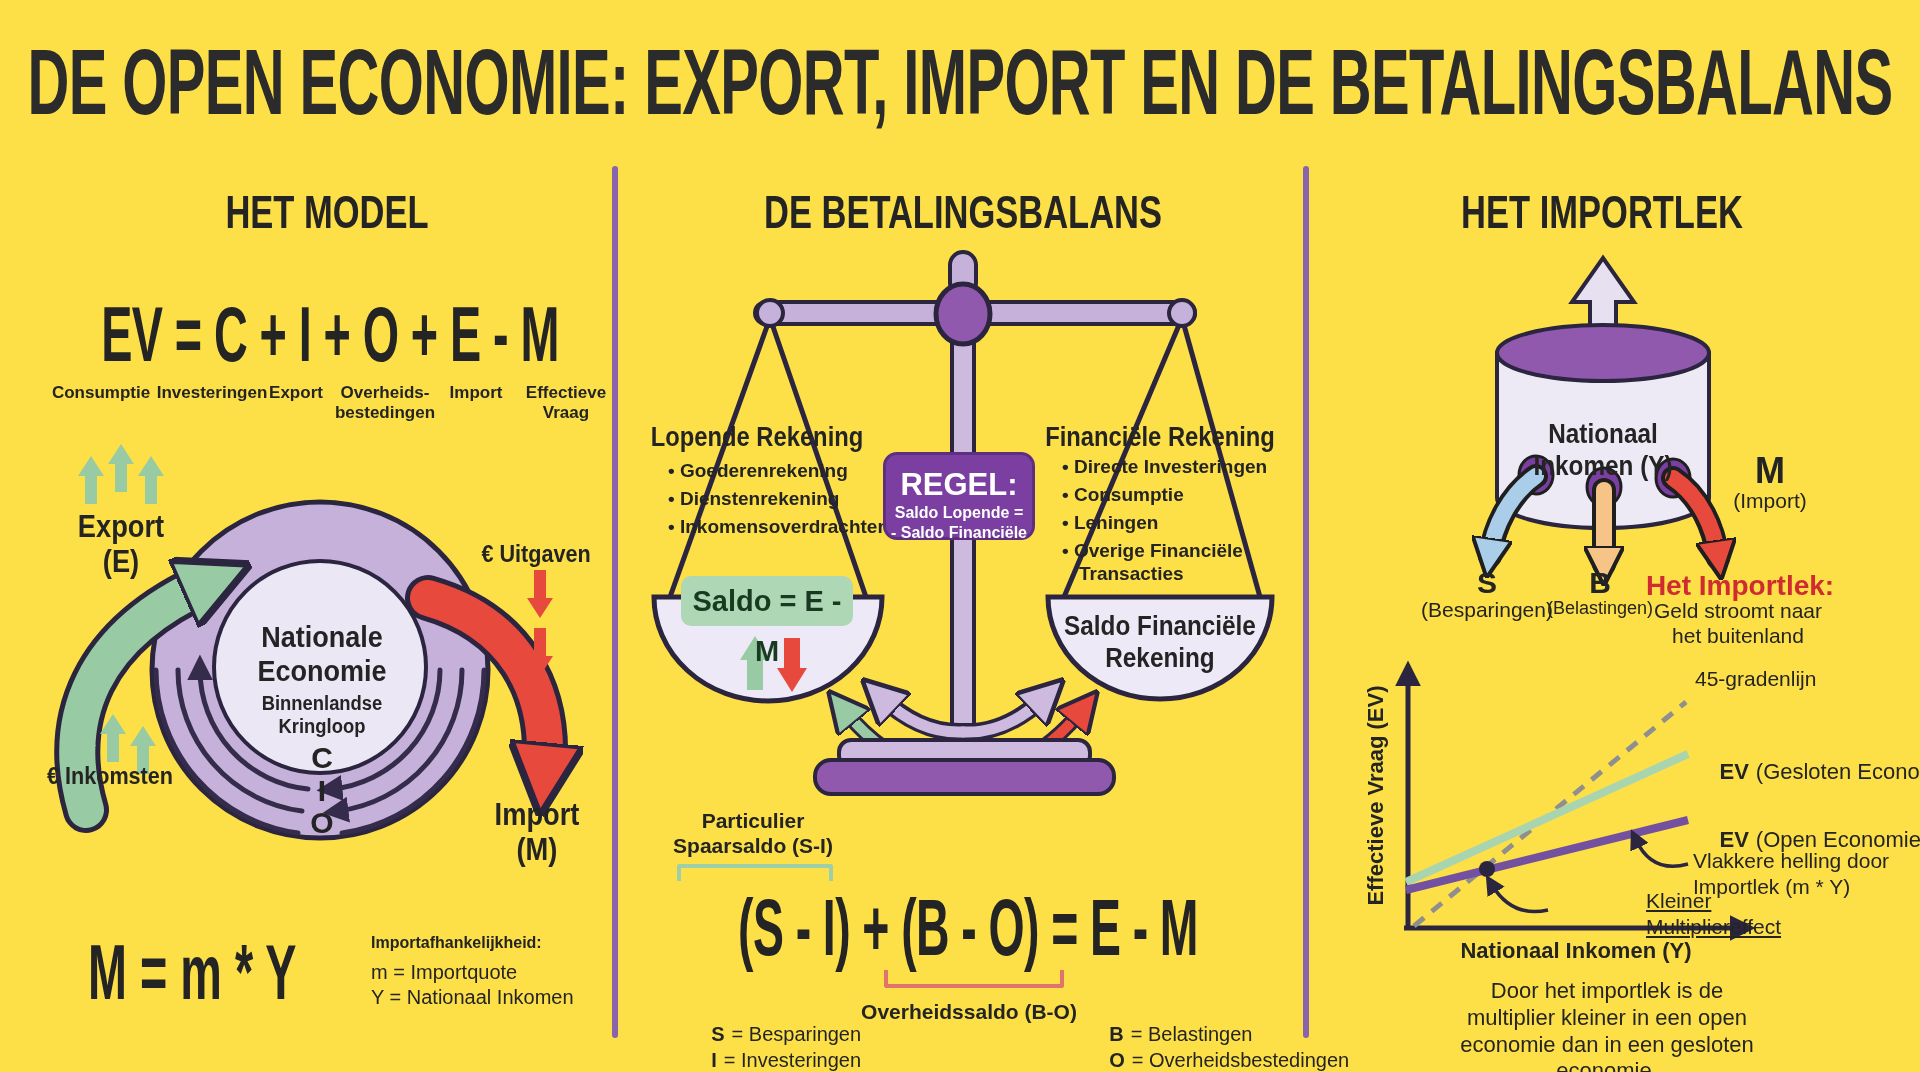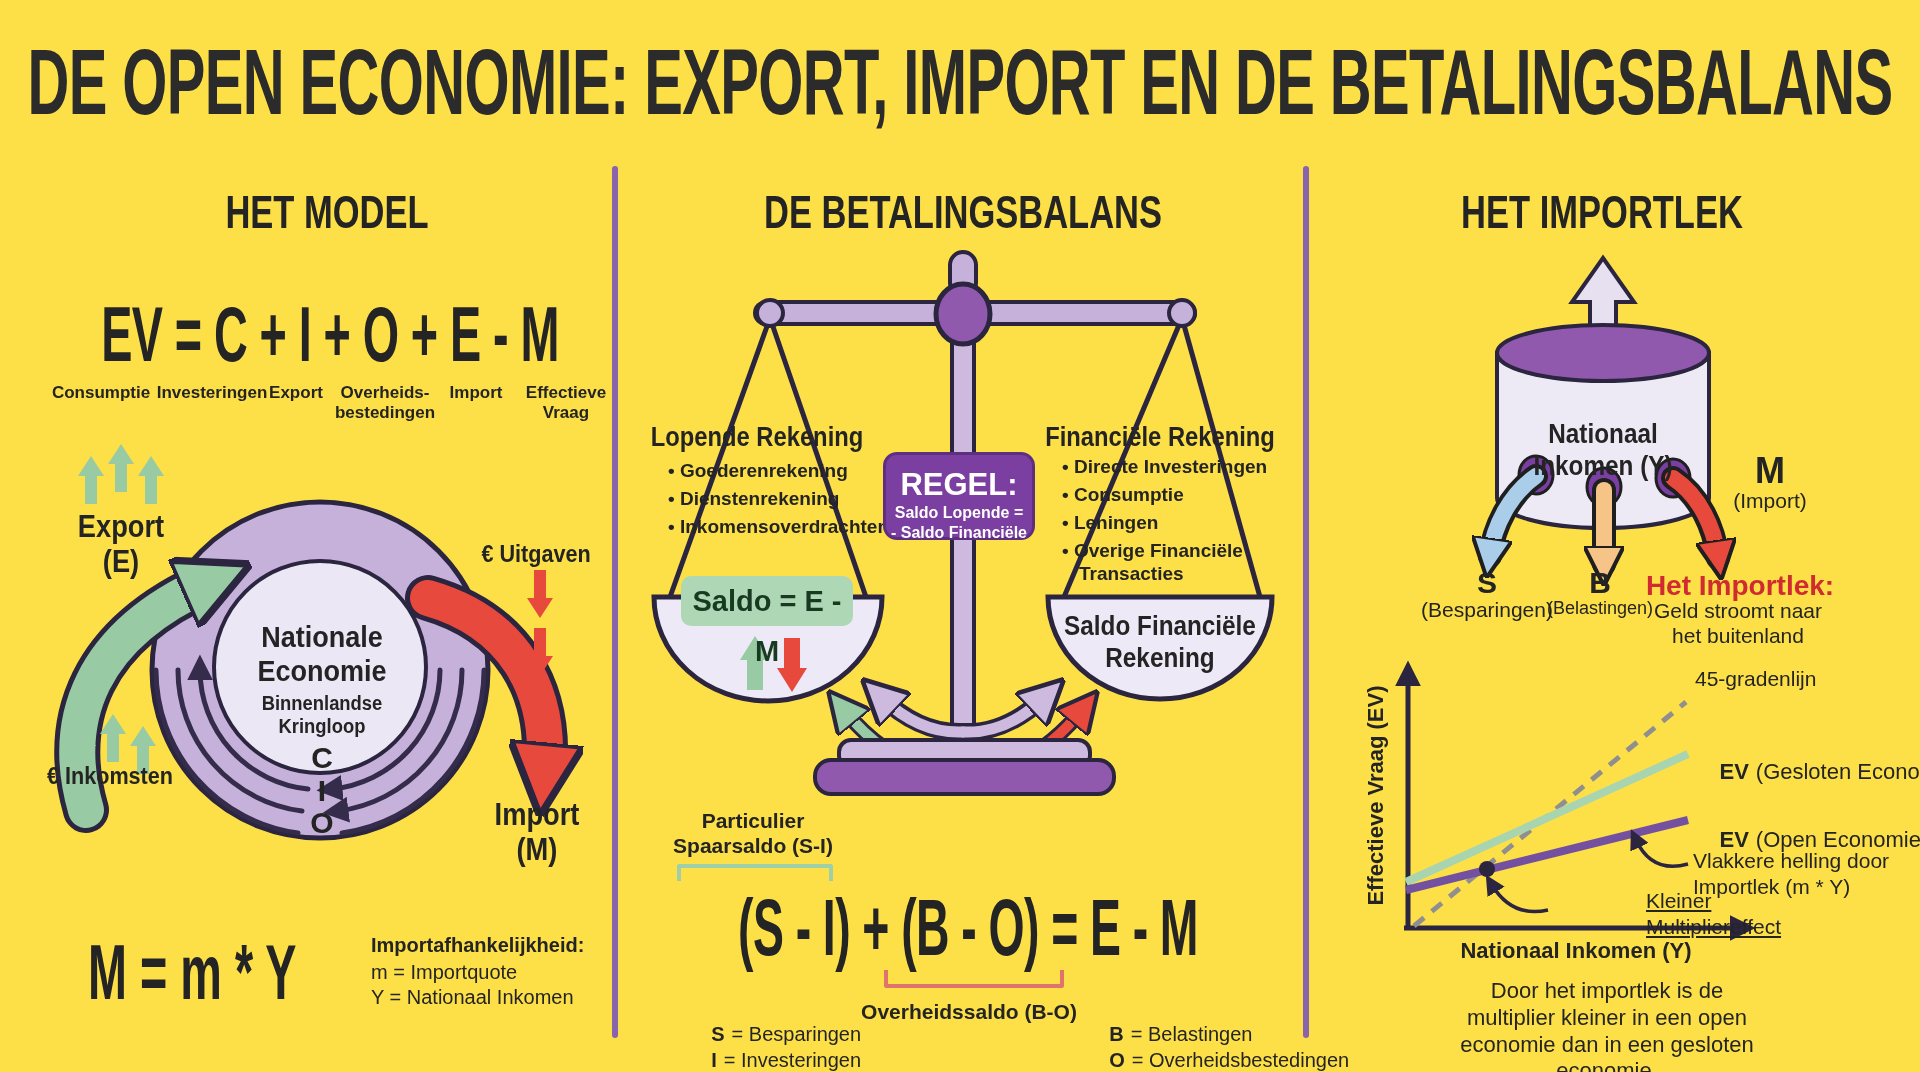--- a/index.html
+++ b/index.html
@@ -106,21 +106,21 @@
 (M)</div>
   <div class="ct b" style="left:322px;top:620px;font-size:30px;line-height:1.12;transform:translateX(-50%) scaleX(0.9);">Nationale
 Economie</div>
   <div class="ct b" style="left:322px;top:692px;font-size:20px;line-height:1.15;transform:translateX(-50%) scaleX(0.92);">Binnenlandse
 Kringloop</div>
   <div class="ct b" style="left:322px;top:742px;font-size:30px;line-height:32.5px;">C
 I
 O</div>
 
   <div class="lt b" style="left:88px;top:924px;font-size:78px;white-space:nowrap;transform:scaleX(0.60);transform-origin:left top;">M = m * Y</div>
-  <div class="lt b" style="left:371px;top:933px;font-size:20px;text-align:center;">Importafhankelijkheid:</div>
+  <div class="lt b" style="left:371px;top:933px;font-size:16px;text-align:center;">Importafhankelijkheid:</div>
   <div class="lt" style="left:371px;top:960px;font-size:20px;font-weight:400;">m = Importquote
 Y = Nationaal Inkomen</div>
 
   <div class="ct b" style="left:963px;top:186px;font-size:46px;white-space:nowrap;transform:translateX(-50%) scaleX(0.75);">DE BETALINGSBALANS</div>
 
   <svg style="left:630px;top:240px;" width="660" height="560" viewBox="0 0 660 560">
     <defs>
       <marker id="mPurp" viewBox="0 0 10 10" refX="4" refY="5" markerWidth="46" markerHeight="46" orient="auto" markerUnits="userSpaceOnUse">
           <path d="M0,0 L10,5 L0,10 Z" fill="#cdbade" stroke="#2b2540" stroke-width="1"></path>
         </marker>

